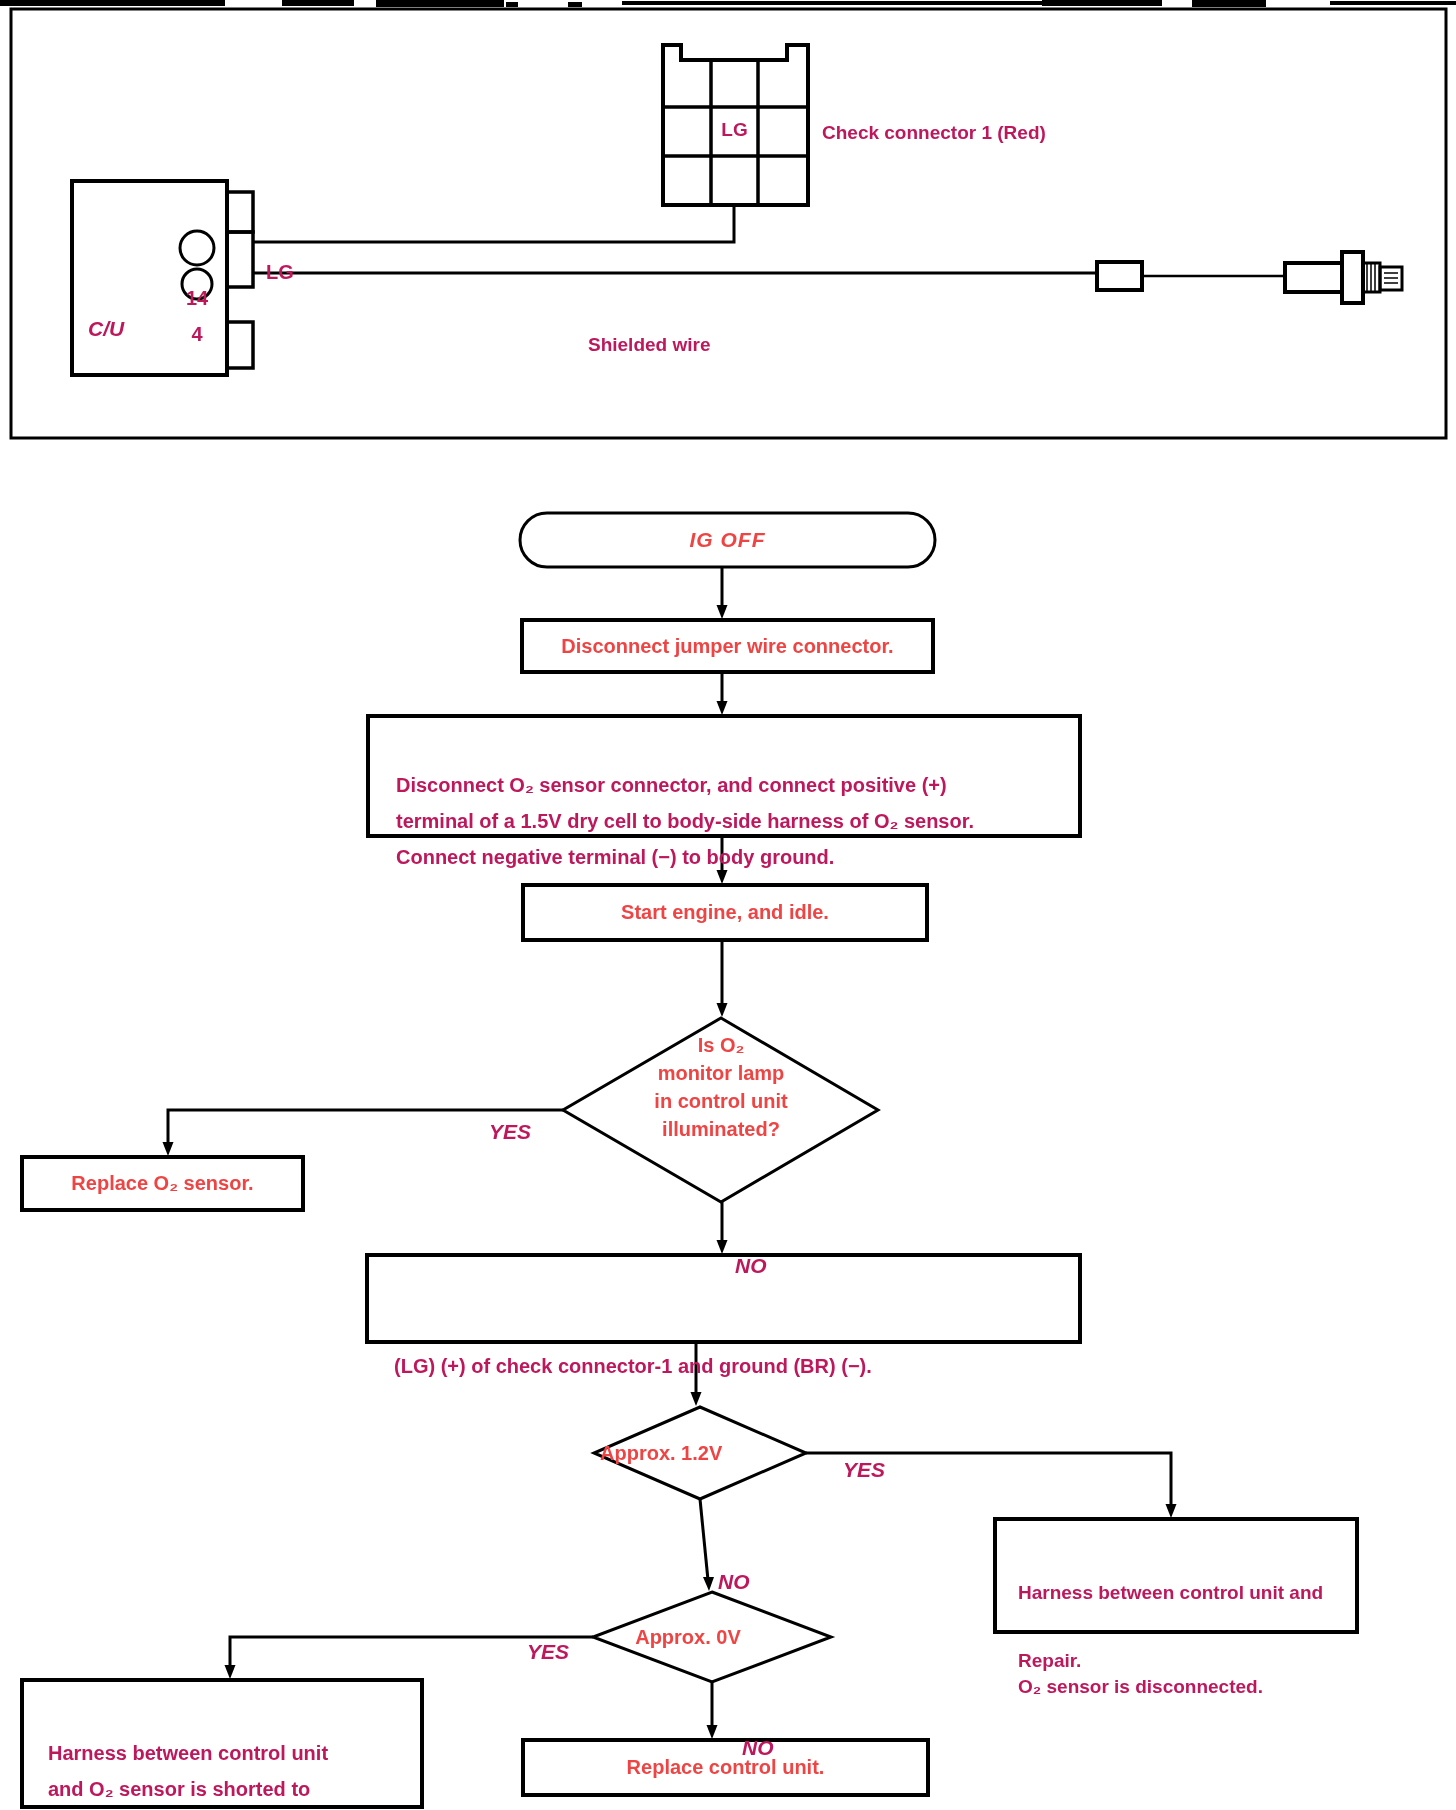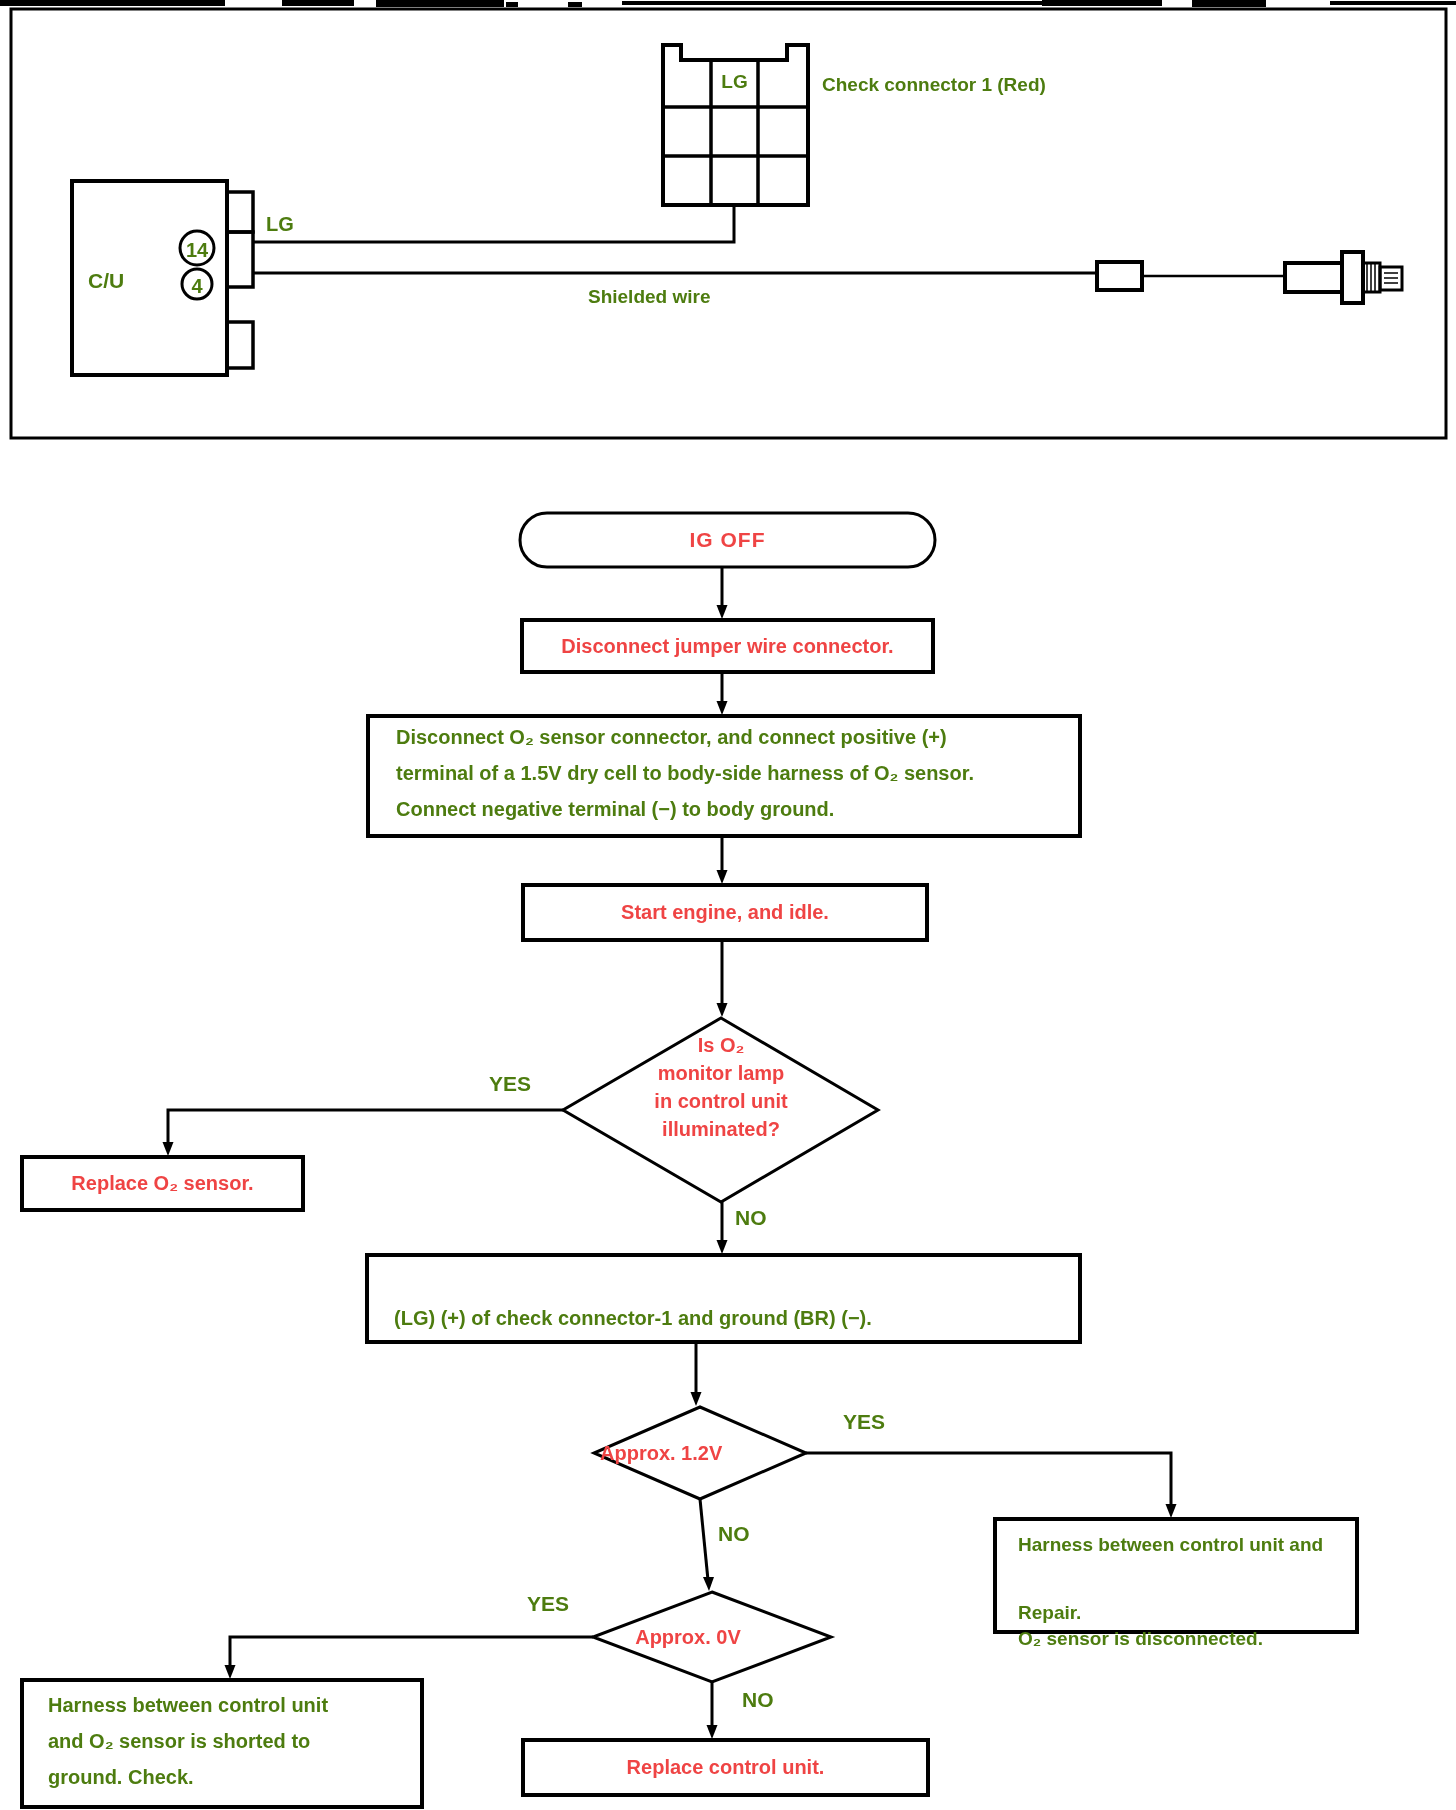--- a/index.html
+++ b/index.html
@@ -2,24 +2,24 @@
 <html><head>
 <meta charset="utf-8">
 <style>
   html,body{margin:0;padding:0;background:#fff;}
   .page{
     position:relative;width:1456px;height:1810px;background:#ffffff;
     font-family:"Liberation Sans","DejaVu Sans",sans-serif;color:#000;
     overflow:hidden;
   }
   svg.layer{position:absolute;left:0;top:0;}
-  .txt{position:absolute;font-weight:700;white-space:nowrap;color:#4d7c0f;}
+  .txt{position:absolute;font-weight:700;white-space:nowrap;color:#be185d;margin-top:48px;}
   .fs19{font-size:19px;}
   .fs20{font-size:20px;}
-  .fs21{font-size:21px;}
+  .fs21{font-size:21px;font-style:italic;}
   .fs16{font-size:20px;}
   .ctr{display:flex;align-items:center;justify-content:center;text-align:center;}
   .blk{position:absolute;font-weight:700;color:#ef4444;border-radius:7px;}
 </style>
 </head>
 <body>
 
 <div class="page">
 
   <svg class="layer" width="1456" height="1810" viewBox="0 0 1456 1810">

